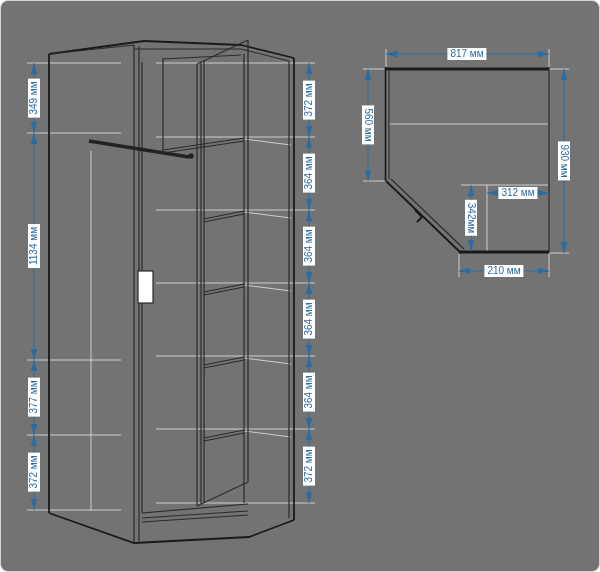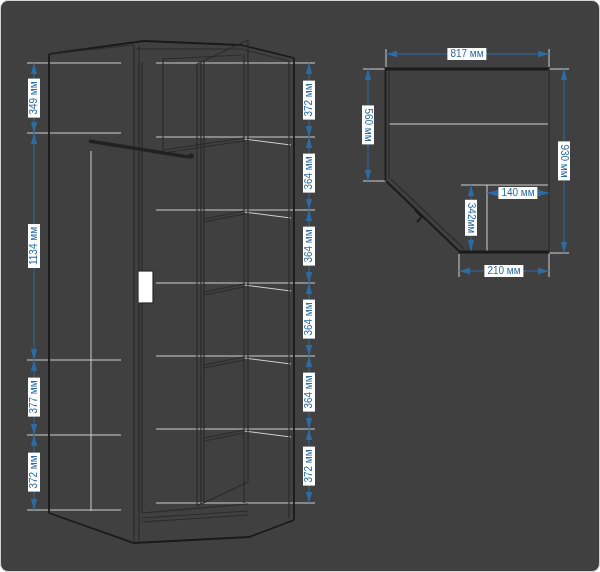--- a/index.html
+++ b/index.html
@@ -1,19 +1,19 @@
 <!DOCTYPE html>
 <html><head>
 <meta charset="utf-8">
 <style>
   html,body{margin:0;padding:0;background:#fff;}
   .canvas{
     position:relative;
     width:598px;height:570px;
-    background:#404040;
+    background:#737373;
     border:1px solid #d4d4d4;
     border-radius:8px;
     overflow:hidden;
     font-family:"Liberation Sans", sans-serif;
   }
   .canvas svg{position:absolute;left:0;top:0;}
   .dim{
     position:absolute;
     font-size:10px;
     line-height:1;
@@ -176,17 +176,17 @@
   <div class="dim ccw" style="left:308px;top:99px">372 мм</div>
   <div class="dim ccw" style="left:308px;top:172px">364 мм</div>
   <div class="dim ccw" style="left:308px;top:245px">364 мм</div>
   <div class="dim ccw" style="left:308px;top:318px">364 мм</div>
   <div class="dim ccw" style="left:308px;top:391px">364 мм</div>
   <div class="dim ccw" style="left:308px;top:465px">372 мм</div>
 
   <div class="dim" style="left:466px;top:53px">817 мм</div>
   <div class="dim cw" style="left:367px;top:124px">560 мм</div>
   <div class="dim cw" style="left:563px;top:160px">930 мм</div>
-  <div class="dim" style="left:517px;top:192px">140 мм</div>
+  <div class="dim" style="left:517px;top:192px">312 мм</div>
   <div class="dim cw" style="left:470px;top:217px">342мм</div>
   <div class="dim" style="left:503px;top:270px">210 мм</div>
 
 </div>
 
 </body></html>

